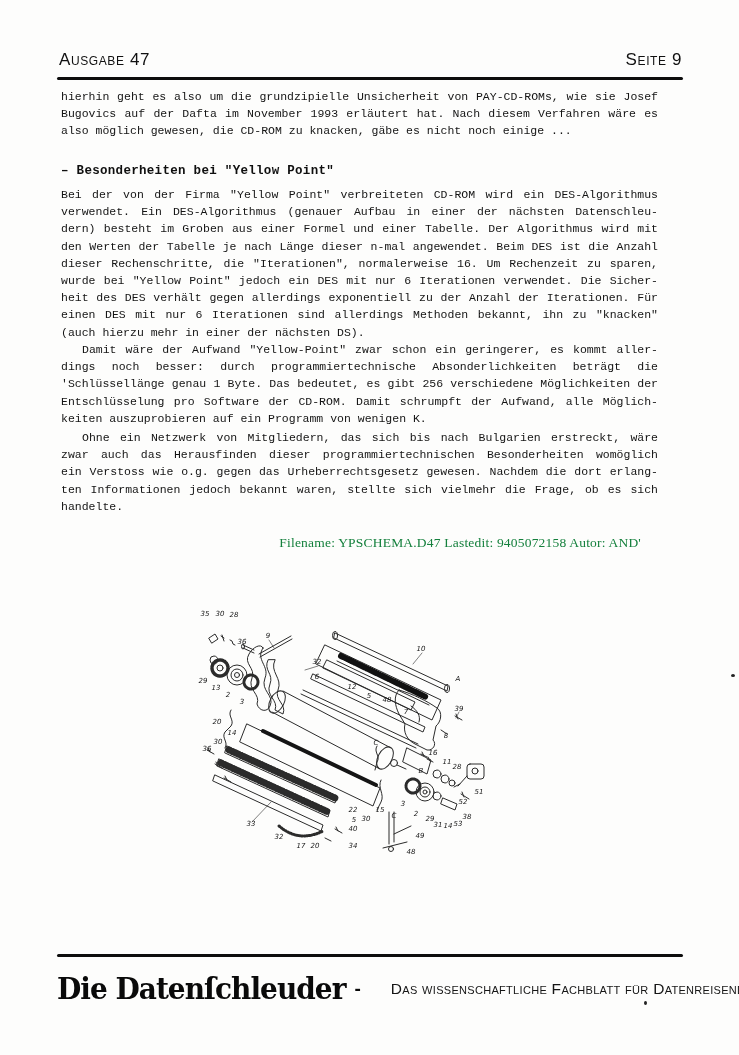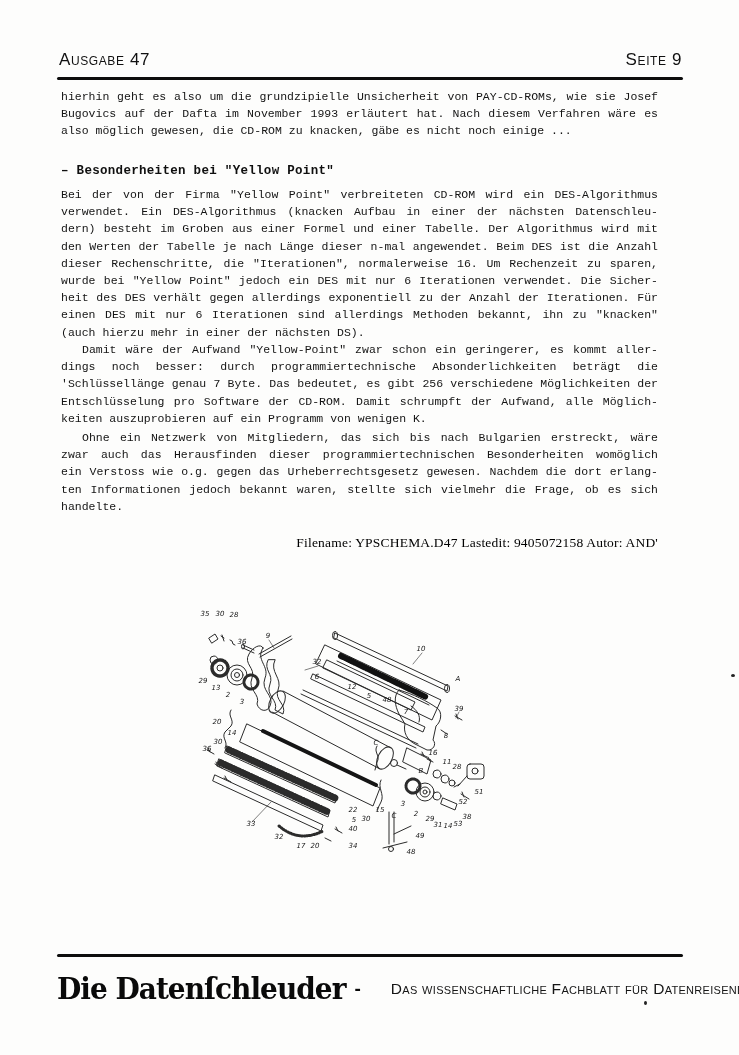--- a/index.html
+++ b/index.html
@@ -27,22 +27,22 @@
   }
   .jline{text-align:justify;text-align-last:justify;}
   .jline.lastline{text-align-last:left;}
   .jline.indent{text-indent:21px;}
   .heading{
     position:absolute;left:61px;width:597px;top:164px;
     font-family:"Liberation Mono","DejaVu Sans Mono",monospace;
     font-weight:700;font-size:12.5px;letter-spacing:.3px;color:#0f0f0f;
   }
   .fileinfo{
-    position:absolute;left:61px;width:597px;top:535px;text-align:right;
-    font-family:"Liberation Serif",serif;font-size:13.5px;color:#000000;letter-spacing:.2px;
+    position:absolute;left:44px;width:597px;top:535px;text-align:right;
+    font-family:"Liberation Serif",serif;font-size:13.5px;color:#15803d;letter-spacing:.2px;
   }
 
   
   .diagram{position:absolute;left:175px;top:598px;width:345px;height:290px;}
   .diagram .dlabels text{
     font:italic 7px "DejaVu Sans",sans-serif;text-anchor:middle;fill:#161616;
   }
 
   
   .footer-row{
@@ -78,34 +78,34 @@
   <div class="para" style="top:88px">
     <div class="jline">hierhin geht es also um die grundzipielle Unsicherheit von PAY-CD-ROMs, wie sie Josef</div>
     <div class="jline">Bugovics auf der Dafta im November 1993 erläutert hat. Nach diesem Verfahren wäre es</div>
     <div class="jline lastline">also möglich gewesen, die CD-ROM zu knacken, gäbe es nicht noch einige ...</div>
   </div>
 
   <div class="heading">– Besonderheiten bei "Yellow Point"</div>
 
   <div class="para" style="top:186px">
     <div class="jline">Bei der von der Firma "Yellow Point" verbreiteten CD-ROM wird ein DES-Algorithmus</div>
-    <div class="jline">verwendet. Ein DES-Algorithmus (knacken Aufbau in einer der nächsten Datenschleu-</div>
+    <div class="jline">verwendet. Ein DES-Algorithmus (genauer Aufbau in einer der nächsten Datenschleu-</div>
     <div class="jline">dern) besteht im Groben aus einer Formel und einer Tabelle. Der Algorithmus wird mit</div>
     <div class="jline">den Werten der Tabelle je nach Länge dieser n-mal angewendet. Beim DES ist die Anzahl</div>
     <div class="jline">dieser Rechenschritte, die "Iterationen", normalerweise 16. Um Rechenzeit zu sparen,</div>
     <div class="jline">wurde bei "Yellow Point" jedoch ein DES mit nur 6 Iterationen verwendet. Die Sicher-</div>
     <div class="jline">heit des DES verhält gegen allerdings exponentiell zu der Anzahl der Iterationen. Für</div>
     <div class="jline">einen DES mit nur 6 Iterationen sind allerdings Methoden bekannt, ihn zu "knacken"</div>
     <div class="jline lastline">(auch hierzu mehr in einer der nächsten DS).</div>
   </div>
 
   <div class="para" style="top:341px">
     <div class="jline indent">Damit wäre der Aufwand "Yellow-Point" zwar schon ein geringerer, es kommt aller-</div>
     <div class="jline">dings noch besser: durch programmiertechnische Absonderlichkeiten beträgt die</div>
-    <div class="jline">'Schlüssellänge genau 7 Byte. Das bedeutet, es gibt 256 verschiedene Möglichkeiten der</div>
+    <div class="jline">'Schlüssellänge genau 1 Byte. Das bedeutet, es gibt 256 verschiedene Möglichkeiten der</div>
     <div class="jline">Entschlüsselung pro Software der CD-ROM. Damit schrumpft der Aufwand, alle Möglich-</div>
     <div class="jline lastline">keiten auszuprobieren auf ein Programm von wenigen K.</div>
   </div>
 
   <div class="para" style="top:429px">
     <div class="jline indent">Ohne ein Netzwerk von Mitgliedern, das sich bis nach Bulgarien erstreckt, wäre</div>
     <div class="jline">zwar auch das Herausfinden dieser programmiertechnischen Besonderheiten womöglich</div>
     <div class="jline">ein Verstoss wie o.g. gegen das Urheberrechtsgesetz gewesen. Nachdem die dort erlang-</div>
     <div class="jline">ten Informationen jedoch bekannt waren, stellte sich vielmehr die Frage, ob es sich</div>
     <div class="jline lastline">handelte.</div>

